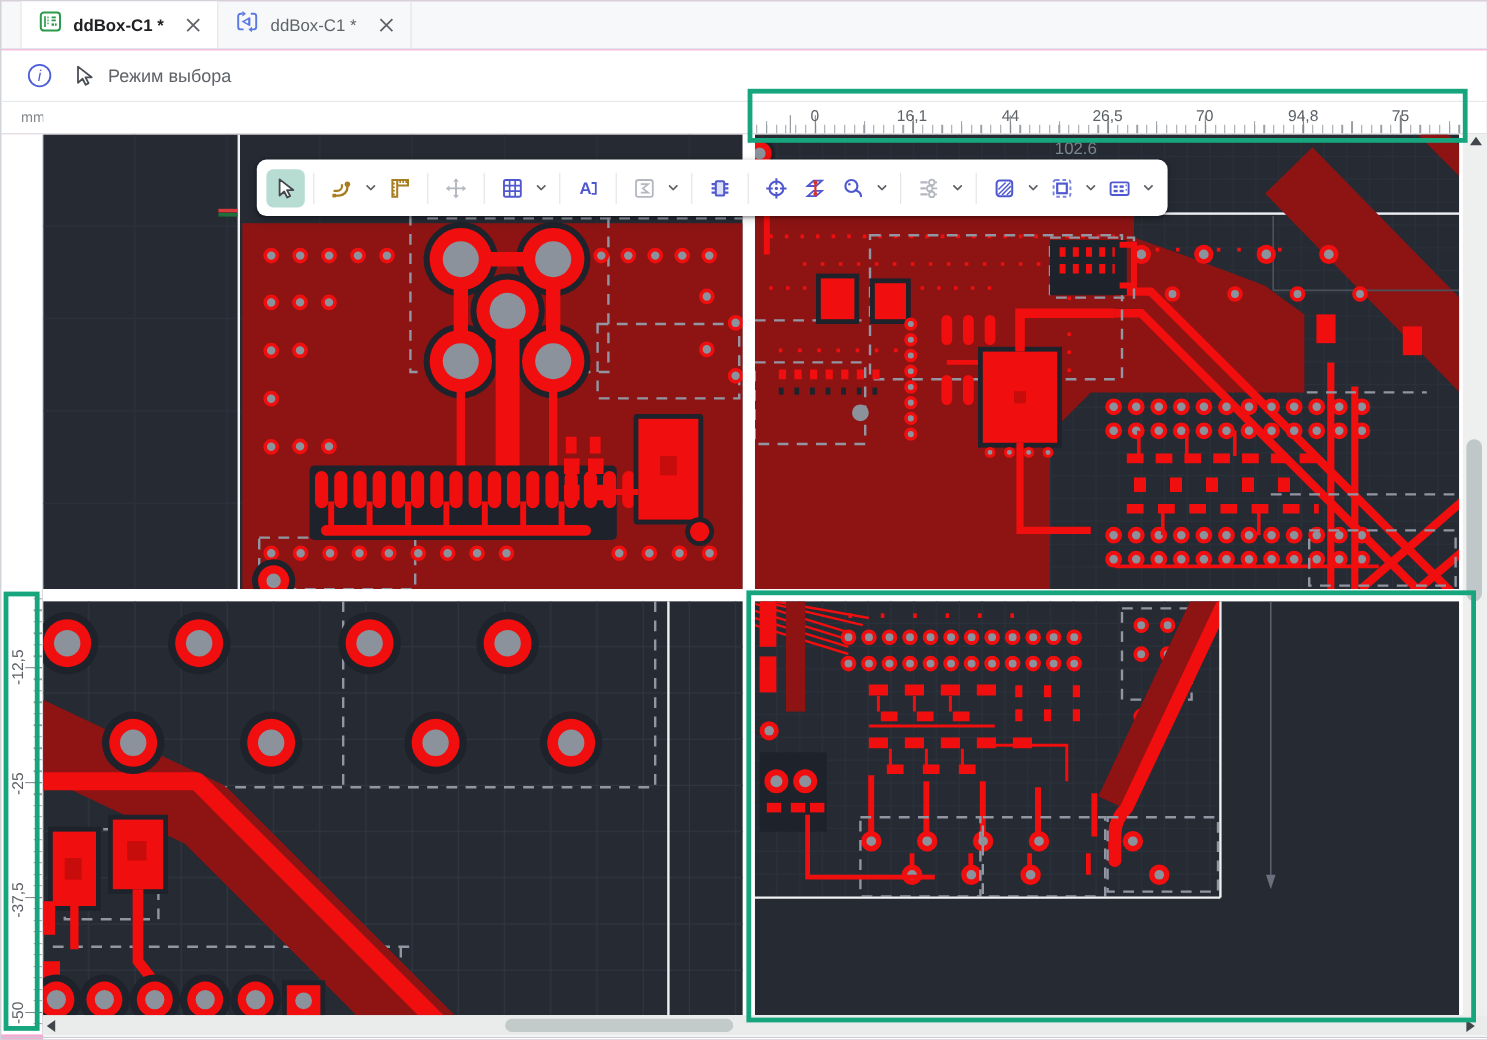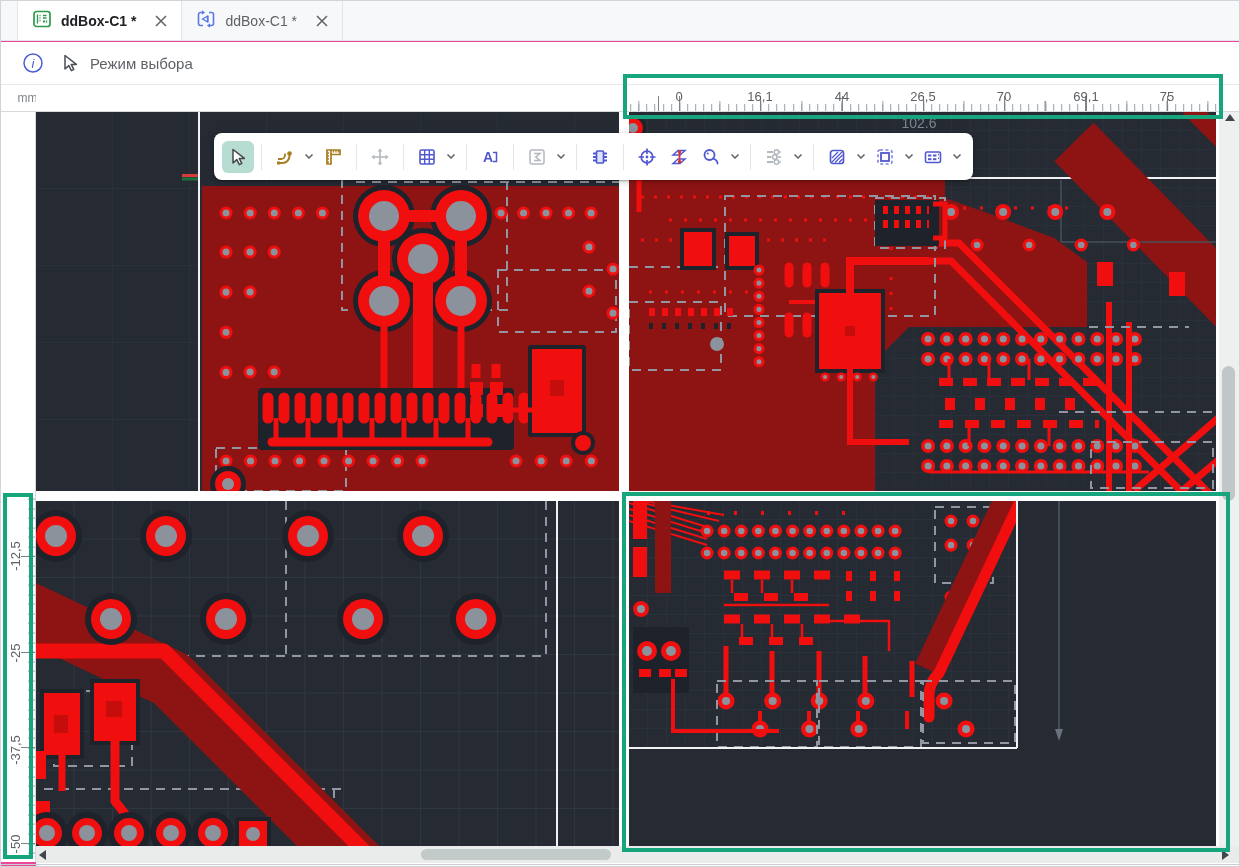--- a/index.html
+++ b/index.html
@@ -1,18 +1,18 @@
 <!DOCTYPE html>
 <html><head>
 <meta charset="utf-8">
 <style>
   :root{--hl:#17a57d;--ink:#202124;--gray:#5f6368;--line:#e1e4e8;--bg-dark:#252a33;}
   *{margin:0;padding:0;box-sizing:border-box;}
   body{width:1240px;height:867px;overflow:hidden;font-family:"Liberation Sans",sans-serif;background:#fff;}
-  .window{position:relative;width:1240px;height:867px;background:#ec4899;border:1px solid #d0d4d8;overflow:hidden;}
+  .window{position:relative;width:1240px;height:867px;background:#f9a8d4;border:1px solid #d0d4d8;overflow:hidden;}
   
   .tabbar{position:absolute;left:0;top:0;width:1240px;height:40px;background:#f7f8f9;border-bottom:1px solid var(--line);display:flex;align-items:stretch;padding-left:16px;}
   .tab{display:flex;align-items:center;gap:9px;padding:0 14px;border-right:1px solid var(--line);cursor:default;}
   .tab.active{background:#fff;border-left:1px solid var(--line);}
   .tab .lbl{font-size:14px;color:var(--gray);white-space:nowrap;}
   .tab.active .lbl{color:var(--ink);font-weight:bold;}
   .tabclose{margin-left:10px;display:flex;align-items:center;}
   
   .modebar{position:absolute;left:0;top:41px;width:1240px;height:43px;background:#fff;border-bottom:1px solid #e6e8eb;display:flex;align-items:center;}
   .modebar .mlabel{font-size:15px;color:var(--gray);margin-left:10px;}
@@ -23,21 +23,21 @@
   .rlabel{position:absolute;font-size:13px;color:#5d6166;transform:translateX(-50%);top:4px;}
   .rlabelv{position:absolute;font-size:13px;color:#5d6166;left:14px;transform:translate(-50%,-50%) rotate(-90deg);white-space:nowrap;}
   .tickminor{position:absolute;left:593px;width:590px;bottom:0;height:7px;background:repeating-linear-gradient(to right,#9aa0a5 0 1px,transparent 1px 8.13px);background-position-x:1.2px;}
   .tickhalf{position:absolute;left:593px;width:590px;bottom:0;height:10px;background:repeating-linear-gradient(to right,#9aa0a5 0 1px,transparent 1px 40.65px);background-position-x:9.4px;}
   .tickmajor{position:absolute;left:593px;width:590px;bottom:0;height:15px;background:repeating-linear-gradient(to right,#7d8288 0 1px,transparent 1px 81.3px);background-position-x:50px;}
   .vtickminor{position:absolute;top:381px;height:364px;right:0;width:7px;background:repeating-linear-gradient(to bottom,#9aa0a5 0 1px,transparent 1px 9.57px);background-position-y:5.6px;}
   .vtickmajor{position:absolute;top:381px;height:364px;right:0;width:14px;background:repeating-linear-gradient(to bottom,#7d8288 0 1px,transparent 1px 95.7px);background-position-y:63px;}
   
   .canvas{position:absolute;left:35px;top:111px;width:1205px;height:756px;background:#fff;}
   .quad{position:absolute;}
-  .dimlabel{position:absolute;left:843px;top:3px;width:80px;text-align:center;font-size:14px;color:#7c8490;z-index:3;}
+  .dimlabel{position:absolute;left:843px;top:3px;width:80px;font-size:14px;color:#7c8490;z-index:3;}
   
   .ftoolbar{position:absolute;left:178px;top:21px;height:47px;background:#fff;border-radius:8px;box-shadow:0 1px 2px rgba(0,0,0,.28),0 2px 8px rgba(0,0,0,.18);display:flex;align-items:center;padding:0 8px;z-index:5;}
   .tbtn{width:32px;height:32px;border-radius:6px;display:flex;align-items:center;justify-content:center;flex:0 0 auto;}
   .tbtn.sel{background:#b7dcd2;}
   .chev{width:16px;height:32px;display:flex;align-items:center;justify-content:center;flex:0 0 auto;}
   .tsep{width:1px;height:26px;background:#e3e5e8;margin:0 7px;flex:0 0 auto;}
   
   .vscroll{position:absolute;left:1183px;top:0;width:22px;height:734px;background:#eef0f0;}
   .vthumb{position:absolute;left:3px;top:254px;width:13px;height:135px;background:#bfc7c8;border-radius:7px;}
   .hscroll{position:absolute;left:0;top:734px;width:1205px;height:17px;background:#e9eceb;}
@@ -118,21 +118,21 @@
 
   <div class="ruler-top">
     <div class="tickminor"></div>
     <div class="tickhalf"></div>
     <div class="tickmajor"></div>
     <span class="rlabel" style="left:643px">0</span>
     <span class="rlabel" style="left:724px">16,1</span>
     <span class="rlabel" style="left:806px">44</span>
     <span class="rlabel" style="left:887px">26,5</span>
     <span class="rlabel" style="left:968px">70</span>
-    <span class="rlabel" style="left:1050px">69,1</span>
+    <span class="rlabel" style="left:1050px">94,8</span>
     <span class="rlabel" style="left:1131px">75</span>
   </div>
 
   <div class="ruler-left">
     <div class="vtickminor"></div>
     <div class="vtickmajor"></div>
     <span class="rlabelv" style="top:444px">-12,5</span>
     <span class="rlabelv" style="top:541px">-25</span>
     <span class="rlabelv" style="top:638px">-37,5</span>
     <span class="rlabelv" style="top:732px">-50</span>

